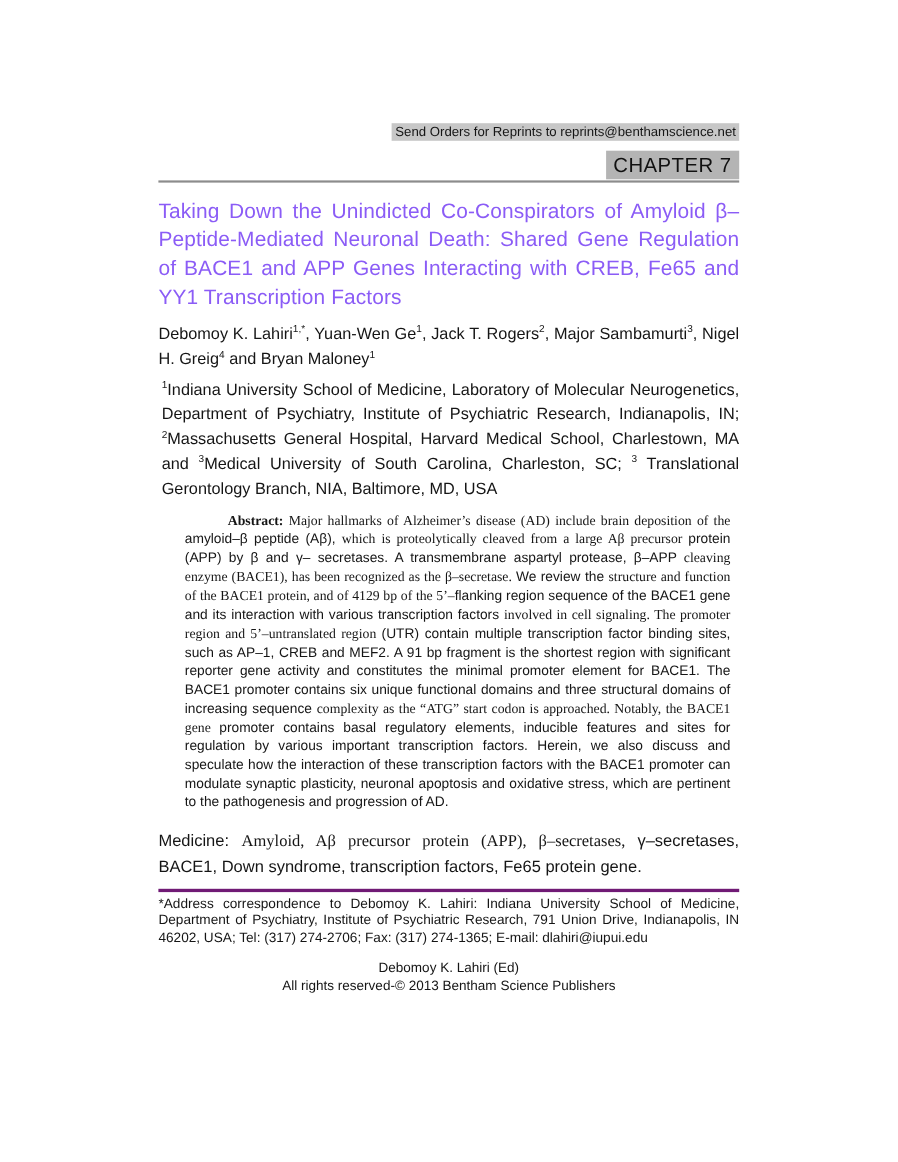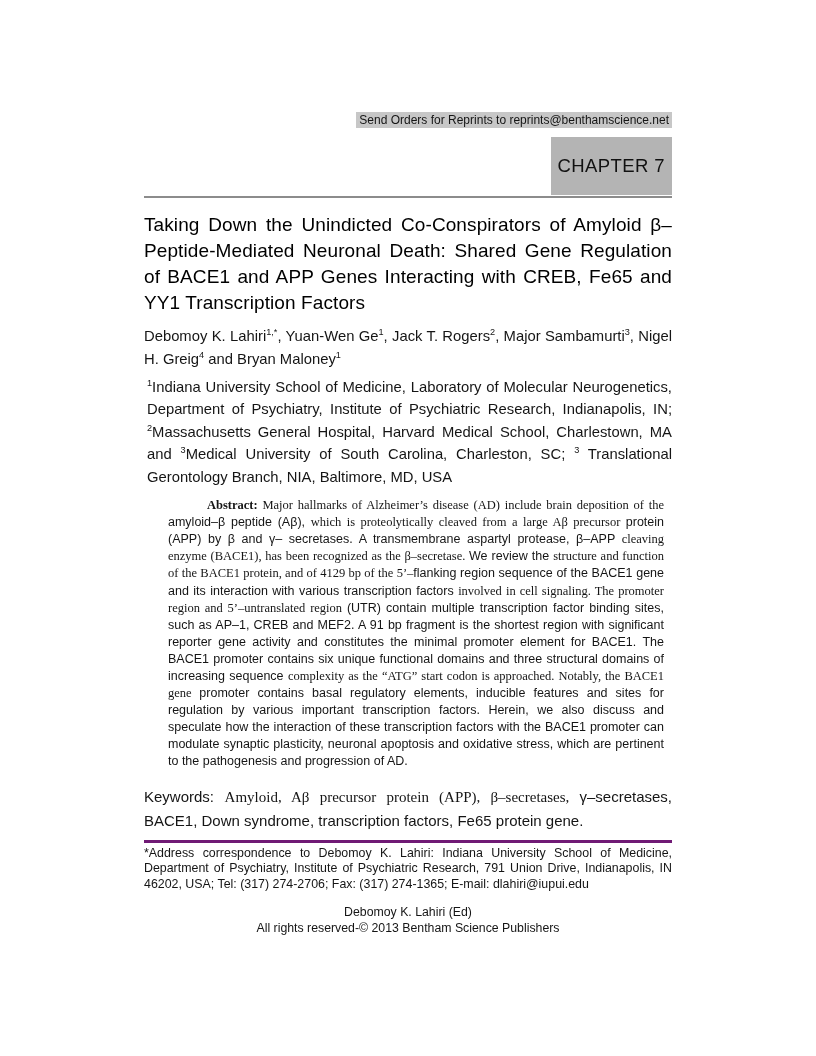--- a/index.html
+++ b/index.html
@@ -14,26 +14,26 @@
   .content{position:absolute;left:144px;top:112px;width:528px;}
   .reprint-strip{text-align:right;font-size:12px;line-height:16px;}
   .reprint-strip span{background:var(--highlight-gray,#c7c7c7);padding:1px 3px;}
   .pub-line{position:relative;text-align:center;font-size:12.3px;line-height:15px;margin-top:6px;}
   .pub-line .page-num{position:absolute;left:0;top:0;}
   .chapter-row{text-align:right;margin-top:9px;}
   .chapter-badge{
     display:inline-block;
     background:var(--chapter-gray,#b4b4b4);
     font-size:18.5px;line-height:26px;
-    padding:16px 7px;letter-spacing:.4px;color:#111;
+    padding:0 7px;letter-spacing:.4px;color:#111;
   }
   .header-rule{height:2px;background:var(--rule-gray,#8c8c8c);margin-top:1px;}
   .title{
     font-size:19px;font-weight:400;line-height:26px;
-    text-align:justify;margin:14px 0 0 0;letter-spacing:.1px;color:#000000;
+    text-align:justify;margin:14px 0 0 0;letter-spacing:.1px;color:#8b5cf6;
   }
   .authors{font-size:14.8px;line-height:23px;text-align:justify;margin:9px 0 0 0;}
   .affiliations{font-size:14.8px;line-height:22.4px;text-align:justify;margin:5px 0 0 3px;}
   sup{font-size:.62em;line-height:0;vertical-align:super;}
   .abstract{
     margin:9px 8px 0 24px;
     font-size:12.5px;line-height:17.1px;text-align:justify;
   }
   .serif{font-family:"Liberation Serif","DejaVu Serif",serif;}
   .bold{font-weight:bold;margin-left:39px;}
@@ -62,21 +62,21 @@
     <div class="header-rule"></div>
 
     <h1 class="title">Taking Down the Unindicted Co-Conspirators of Amyloid β–Peptide-Mediated Neuronal Death: Shared Gene Regulation of BACE1 and APP Genes Interacting with CREB, Fe65 and YY1 Transcription Factors</h1>
 
     <p class="authors"><span>Debomoy K. Lahiri</span><sup>1,*</sup><span>, Yuan-Wen Ge</span><sup>1</sup><span>, Jack T. Rogers</span><sup>2</sup><span>, Major Sambamurti</span><sup>3</sup><span>, Nigel H. Greig</span><sup>4</sup><span> and Bryan Maloney</span><sup>1</sup></p>
 
     <p class="affiliations"><sup>1</sup><span>Indiana University School of Medicine, Laboratory of Molecular Neurogenetics, Department of Psychiatry, Institute of Psychiatric Research, Indianapolis, IN; </span><sup>2</sup><span>Massachusetts General Hospital, Harvard Medical School, Charlestown, MA and </span><sup>3</sup><span>Medical University of South Carolina, Charleston, SC; </span><sup>3</sup><span> Translational Gerontology Branch, NIA, Baltimore, MD, USA</span></p>
 
     <p class="abstract"><span class="serif bold">Abstract: </span><span class="serif">Major hallmarks of Alzheimer’s disease (AD) include brain deposition of the </span><span>amyloid–β peptide (Aβ), </span><span class="serif">which is proteolytically cleaved from a large Aβ precursor </span><span>protein (APP) by β and γ– secretases. A transmembrane aspartyl protease, β–APP </span><span class="serif">cleaving enzyme (BACE1), has been recognized as the β–secretase. </span><span>We review the </span><span class="serif">structure and function of the BACE1 protein, and of 4129 bp of the 5’–</span><span>flanking region sequence of the BACE1 gene and its interaction with various transcription factors </span><span class="serif">involved in cell signaling. The promoter region and 5’–untranslated region </span><span>(UTR) contain multiple transcription factor binding sites, such as AP–1, CREB and MEF2. A 91 bp fragment is the shortest region with significant reporter gene activity and constitutes the minimal promoter element for BACE1. The BACE1 promoter contains six unique functional domains and three structural domains of increasing sequence </span><span class="serif">complexity as the “ATG” start codon is approached. Notably, the BACE1 gene </span><span>promoter contains basal regulatory elements, inducible features and sites for regulation by various important transcription factors. Herein, we also discuss and speculate how the interaction of these transcription factors with the BACE1 promoter can modulate synaptic plasticity, neuronal apoptosis and oxidative stress, which are pertinent to the pathogenesis and progression of AD.</span></p>
 
-    <p class="keywords"><span>Keywords: </span><span class="serif">Amyloid, Aβ precursor protein (APP), β–secretases, </span><span>γ–secretases, BACE1, Down syndrome, transcription factors, Fe65 protein gene.</span></p>
+    <p class="keywords"><span>Medicine: </span><span class="serif">Amyloid, Aβ precursor protein (APP), β–secretases, </span><span>γ–secretases, BACE1, Down syndrome, transcription factors, Fe65 protein gene.</span></p>
 
     <p class="footnote">*Address correspondence to Debomoy K. Lahiri: Indiana University School of Medicine, Department of Psychiatry, Institute of Psychiatric Research, 791 Union Drive, Indianapolis, IN 46202, USA; Tel: (317) 274-2706; Fax: (317) 274-1365; E-mail: dlahiri@iupui.edu</p>
 
     <div class="footer">
       <div>Debomoy K. Lahiri (Ed)</div>
       <div>All rights reserved-© 2013 Bentham Science Publishers</div>
     </div>
 
   </div>
 </div>

